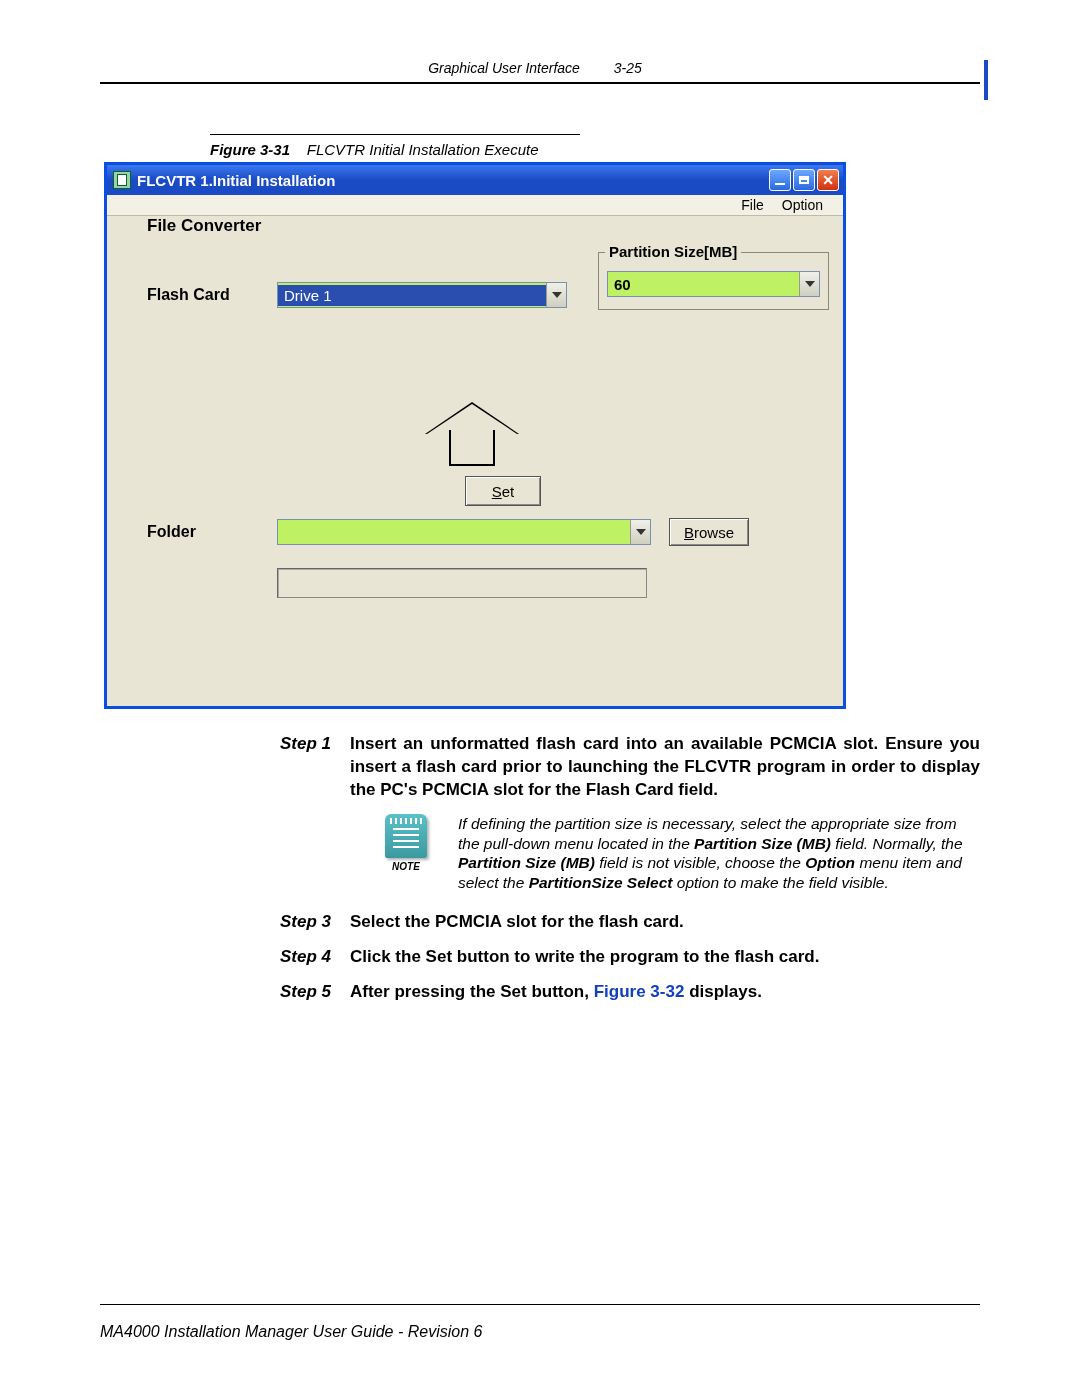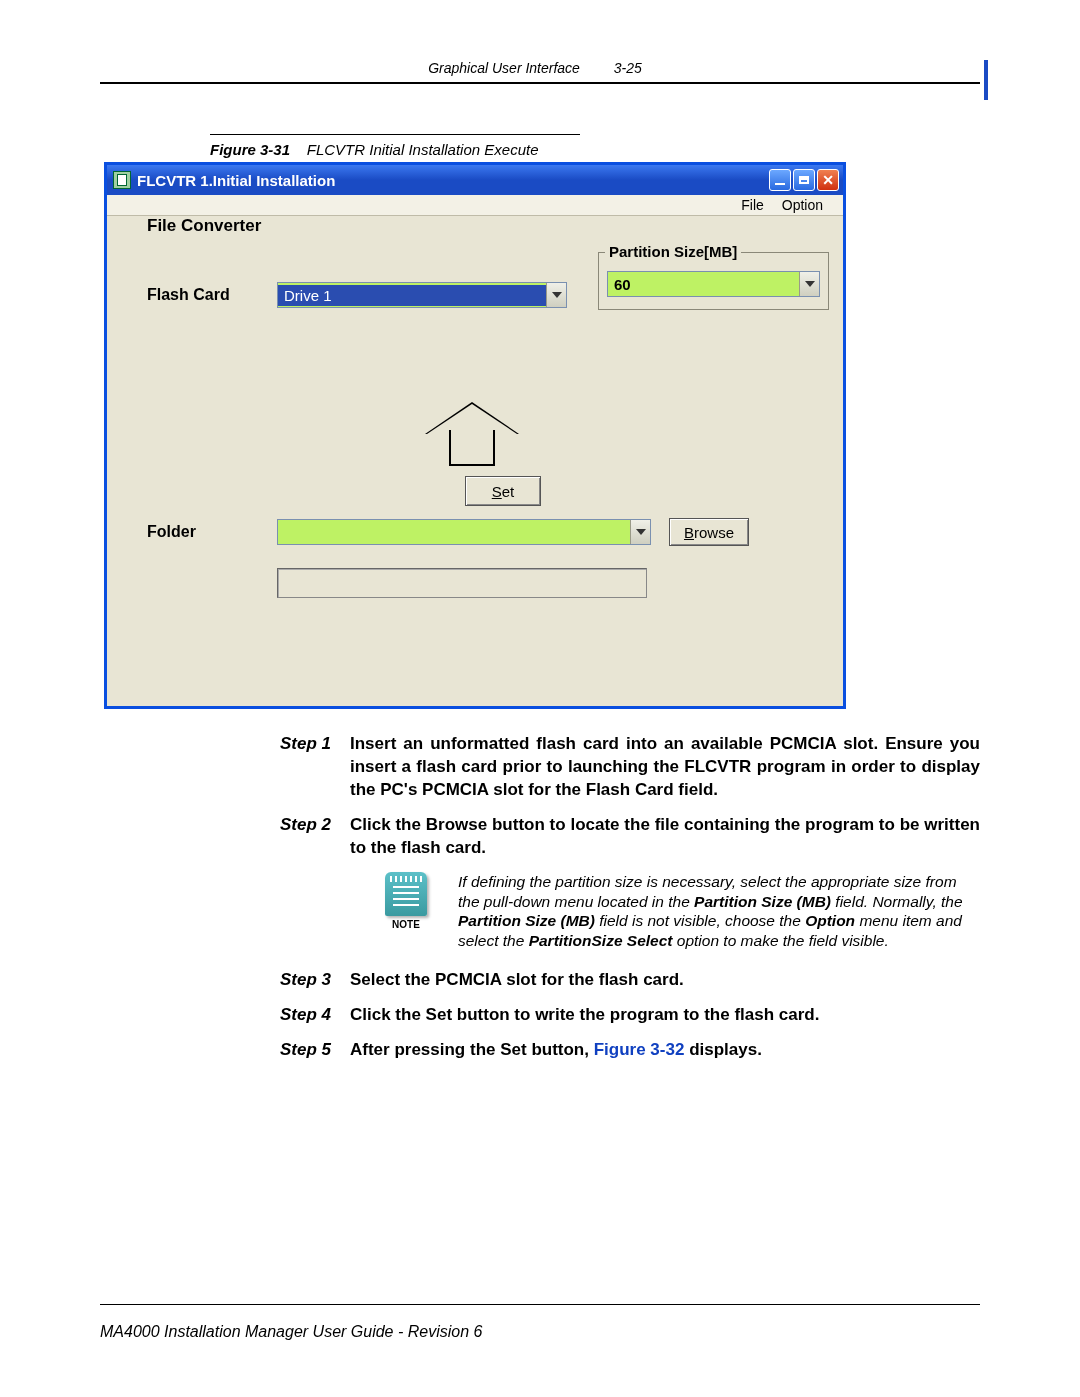--- a/index.html
+++ b/index.html
@@ -175,21 +175,21 @@
   .folder-row{ position:absolute; left:22px; top:302px; display:flex; align-items:center;}
   .status-row{ position:absolute; left:170px; top:352px; width:370px;}
 
   
   .steps { margin: 24px 0 0 180px; font-size: 17px; line-height: 1.35; }
   .step { display:flex; margin-bottom: 12px; }
   .step .lbl { font-weight:bold; font-style:italic; width:70px; flex-shrink:0; }
   .step .body { flex:1; text-align: justify; font-weight: bold; }
   .note-row{ display:flex; margin: 8px 0 18px 100px; align-items:flex-start;}
   .note-icon{
-    width:52px; flex-shrink:0; text-align:center; font-size:10px; font-weight:bold;
+    width:52px; flex-shrink:0; text-align:center; font-size:10px; font-weight:bold;font-style:italic;
   }
   .note-icon .pad{
     width:42px; height:44px; margin:0 auto 2px;
     background:linear-gradient(#5cc0c8,#3a9aa0);
     border-radius:6px 6px 2px 2px; position:relative;
     box-shadow: 2px 2px 3px rgba(0,0,0,.3);
   }
   .note-icon .pad::before{
     content:""; position:absolute; top:4px; left:5px; right:5px; height:6px;
     background:repeating-linear-gradient(90deg,#fff 0 2px,transparent 2px 5px);
@@ -293,26 +293,20 @@
     </div>
   </div>
 
   <div class="steps">
     <div class="step">
       <div class="lbl">Step  1</div>
       <div class="body">
         <span>Insert an unformatted flash card into an available PCMCIA slot. Ensure you insert a flash card prior to launching the FLCVTR program in order to display the PC's PCMCIA slot for the </span><b>Flash Card</b><span> field.</span>
       </div>
     </div>
-    <div class="step">
-      <div class="lbl">Step  2</div>
-      <div class="body">
-        <span>Click the </span><b>Browse</b><span> button to locate the file containing the program to be written to the flash card.</span>
-      </div>
-    </div>
 
     <div class="note-row">
       <div class="note-icon">
         <div class="pad"></div>
         <div>NOTE</div>
       </div>
       <div class="note-body">
         <span>If defining the partition size is necessary, select the appropriate size from the pull-down menu located in the </span><b>Partition Size (MB)</b><span> field. Normally, the </span><b>Partition Size (MB)</b><span> field is not visible, choose the </span><b>Option</b><span> menu item and select the </span><b>PartitionSize Select</b><span> option to make the field visible.</span>
       </div>
     </div>

